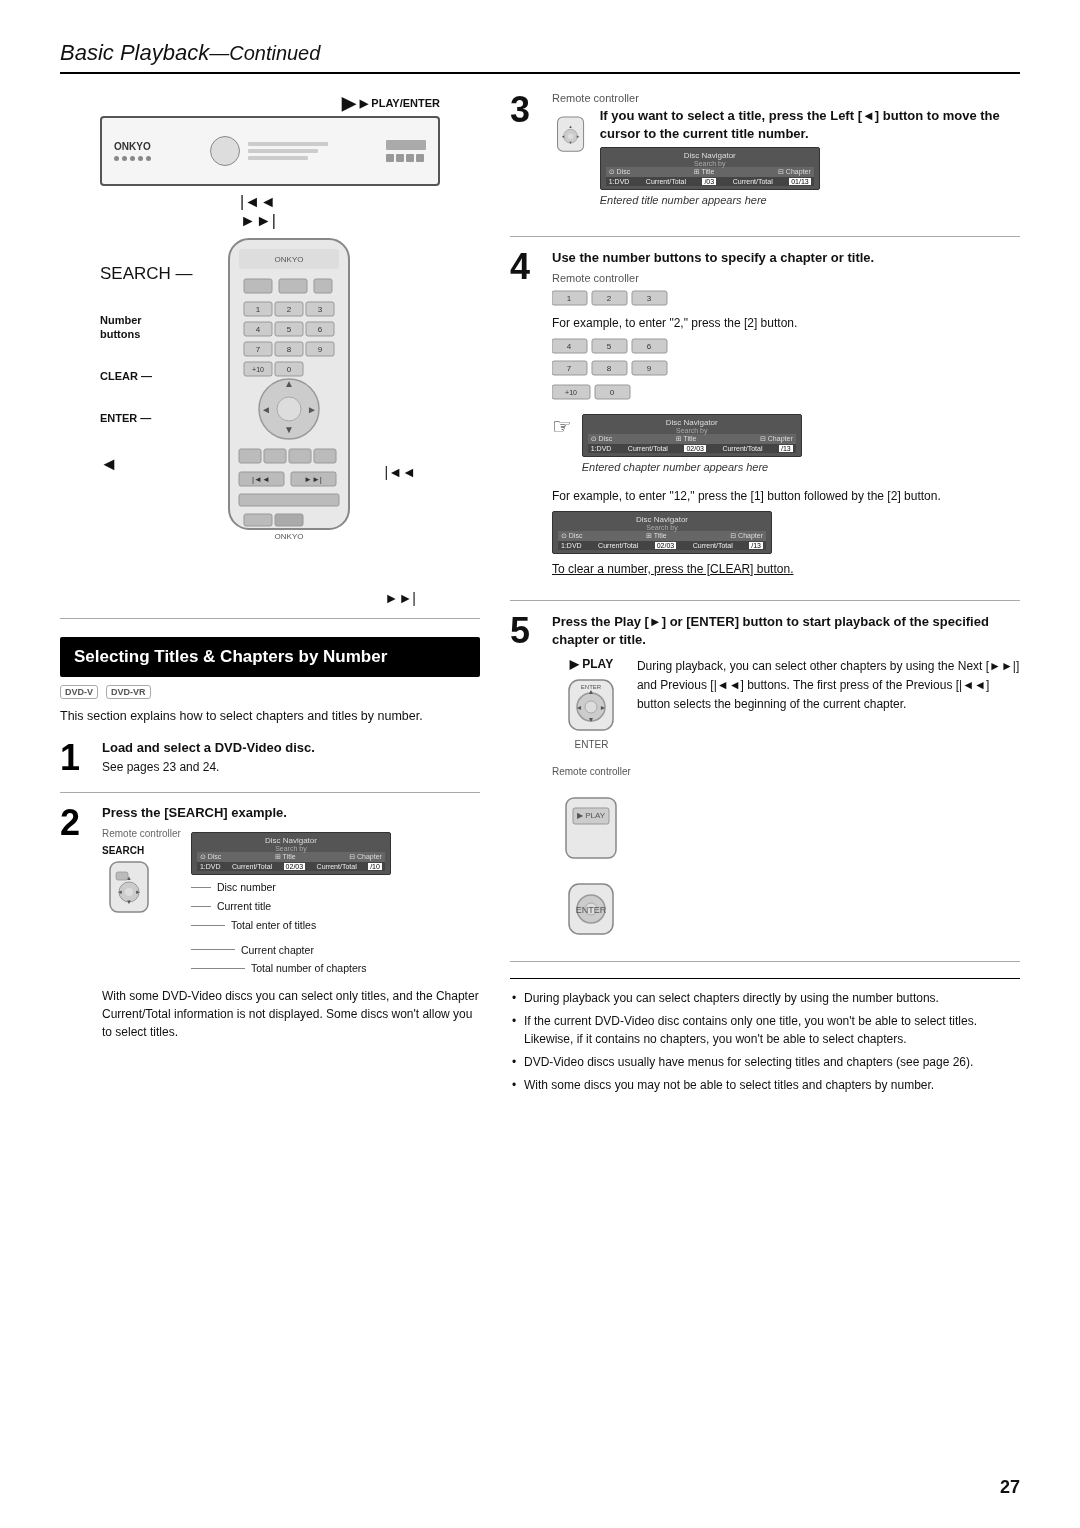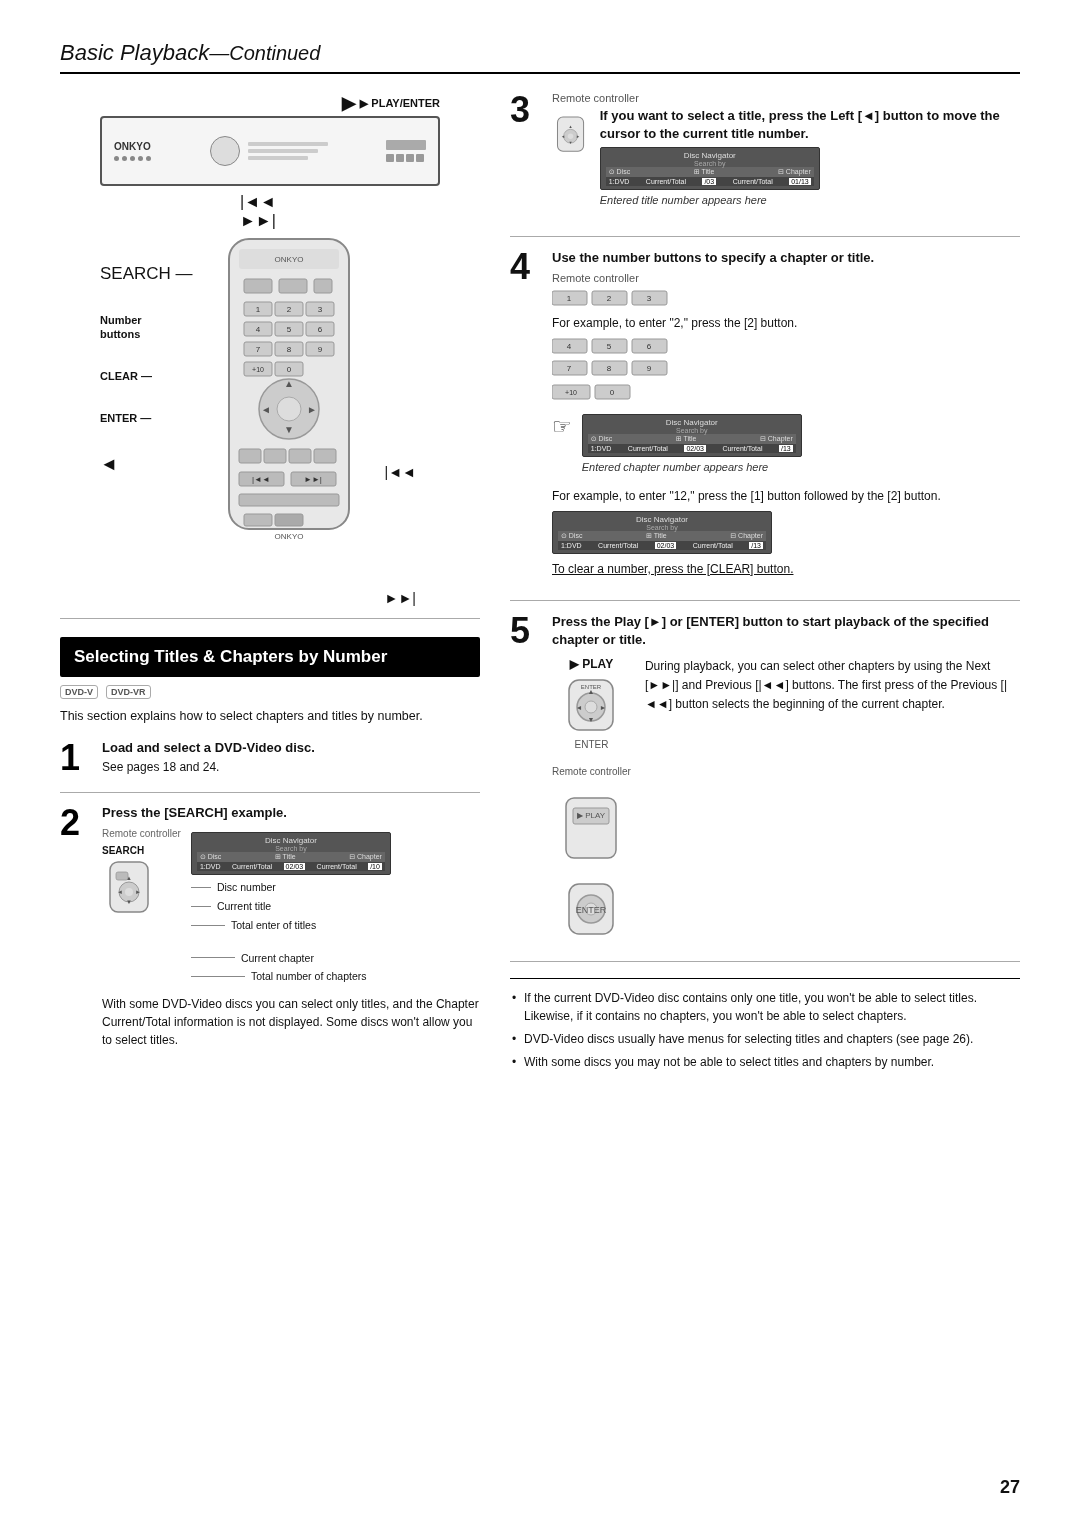--- a/index.html
+++ b/index.html
@@ -424,21 +424,21 @@
         <div class="dvd-badge">DVD-V</div>
         <div class="dvd-badge">DVD-VR</div>
       </div>
 
       <div class="section-intro">This section explains how to select chapters and titles by number.</div>
 
       <div class="step">
         <div class="step-number">1</div>
         <div class="step-content">
           <div class="step-title">Load and select a DVD-Video disc.</div>
-          <div class="step-body">See pages 18 and 24.</div>
+          <div class="step-body">See pages 23 and 24.</div>
         </div>
       </div>
 
       <hr class="divider">
 
       <div class="step">
         <div class="step-number">2</div>
         <div class="step-content">
           <div class="step-title">Press the [SEARCH] example.</div>
 
@@ -483,21 +483,21 @@
                   <span>Disc number</span>
                 </div>
                 <div class="label-callout-item" style="margin-top:2px;">
                   <div class="label-callout-line"></div>
                   <span>Current title</span>
                 </div>
                 <div class="label-callout-item" style="margin-top:2px;">
                   <div class="label-callout-line" style="width:34px;"></div>
                   <span>Total enter of titles</span>
                 </div>
-                <div class="label-callout-item" style="margin-top:16px;">
+                <div class="label-callout-item" style="margin-top:8px;">
                   <div class="label-callout-line" style="width:44px;"></div>
                   <span>Current chapter</span>
                 </div>
                 <div class="label-callout-item" style="margin-top:2px;">
                   <div class="label-callout-line" style="width:54px;"></div>
                   <span>Total number of chapters</span>
                 </div>
               </div>
             </div>
           </div>
@@ -648,21 +648,21 @@
           <div style="font-size:12px;line-height:1.5;text-decoration:underline;">To clear a number, press the [CLEAR] button.</div>
         </div>
       </div>
 
       <hr class="divider">
 
       <div class="right-step">
         <div class="right-step-number">5</div>
         <div class="right-step-content">
           <div class="right-step-title">Press the Play [►] or [ENTER] button to start playback of the specified chapter or title.</div>
-          <div style="display:flex;gap:14px;align-items:flex-start;margin-top:8px;">
+          <div style="display:flex;gap:6px;align-items:flex-start;margin-top:8px;">
             <div style="display:flex;flex-direction:column;gap:16px;align-items:center;">
 
               <div style="display:flex;flex-direction:column;align-items:center;gap:4px;">
                 <div style="display:flex;align-items:center;gap:4px;">
                   <span style="font-size:12px;font-weight:bold;">▶ PLAY</span>
                 </div>
                 <svg width="60" height="60" viewBox="0 0 60 60">
                   <rect x="8" y="5" width="44" height="50" rx="10" fill="#e8e8e8" stroke="#888" stroke-width="1.5"></rect>
                   <circle cx="30" cy="32" r="14" fill="#ccc" stroke="#999" stroke-width="1.5"></circle>
                   <circle cx="30" cy="32" r="6" fill="#ddd" stroke="#aaa" stroke-width="1"></circle>
@@ -692,20 +692,21 @@
               <div style="font-size:12px;line-height:1.6;">During playback, you can select other chapters by using the Next [►►|] and Previous [|◄◄] buttons. The first press of the Previous [|◄◄] button selects the beginning of the current chapter.</div>
             </div>
           </div>
         </div>
       </div>
 
       <hr class="divider">
 
       <div class="notes-section">
         <ul class="notes-list">
+          <li>During playback you can select chapters directly by using the number buttons.</li>
           <li>If the current DVD-Video disc contains only one title, you won't be able to select titles. Likewise, if it contains no chapters, you won't be able to select chapters.</li>
           <li>DVD-Video discs usually have menus for selecting titles and chapters (see page 26).</li>
           <li>With some discs you may not be able to select titles and chapters by number.</li>
         </ul>
       </div>
 
     </div>
   </div>
 
   <div class="page-number">27</div>

